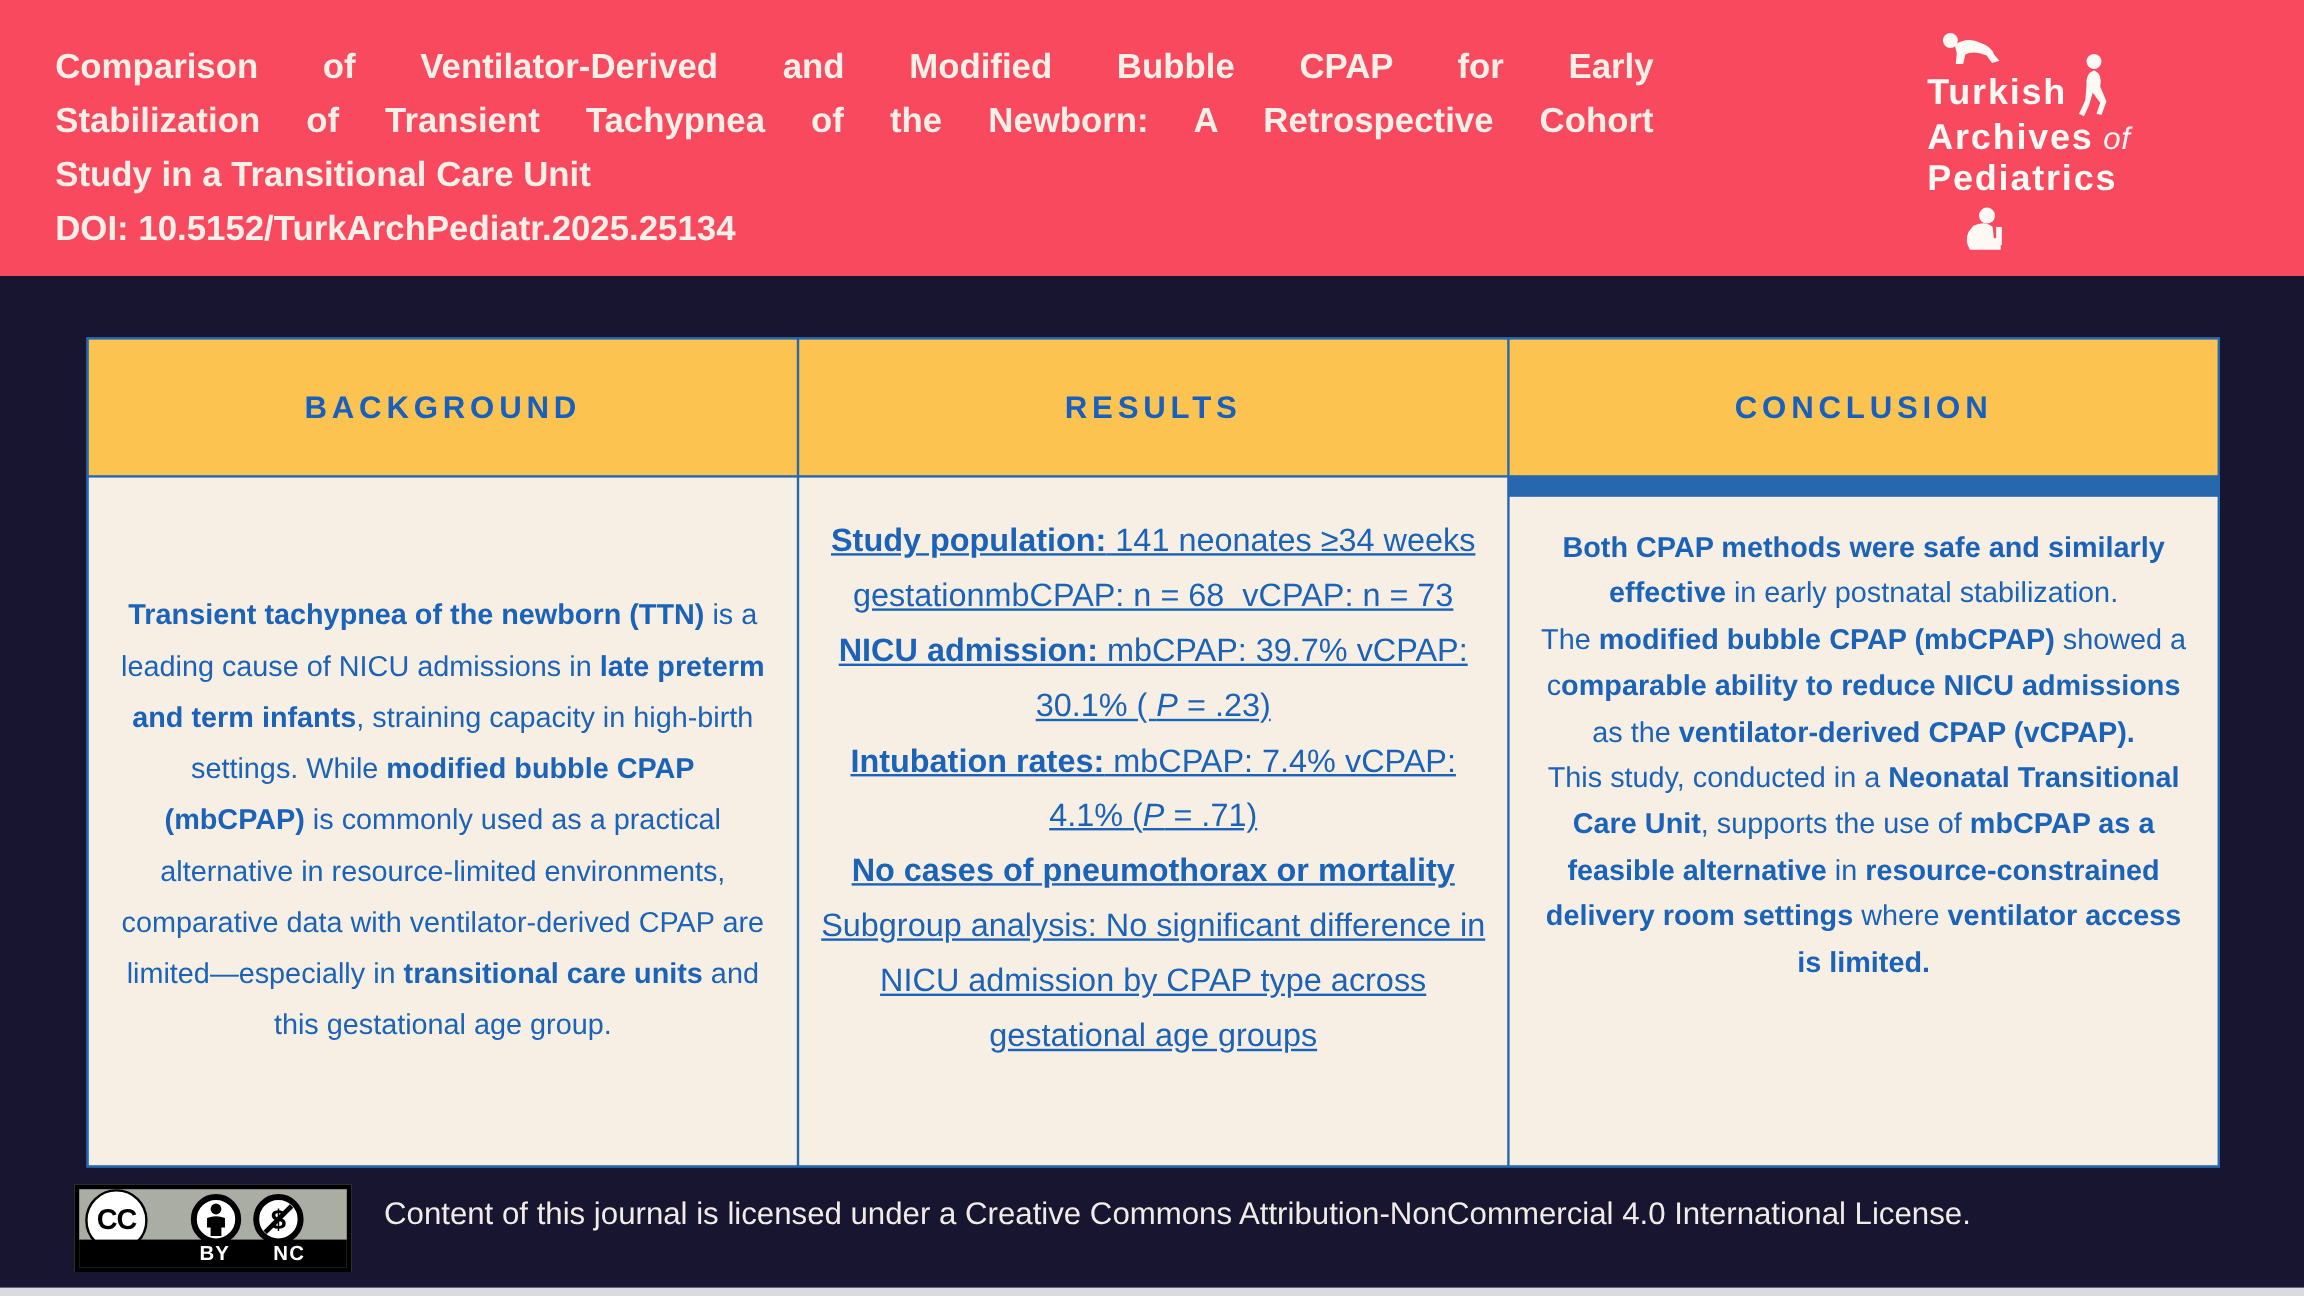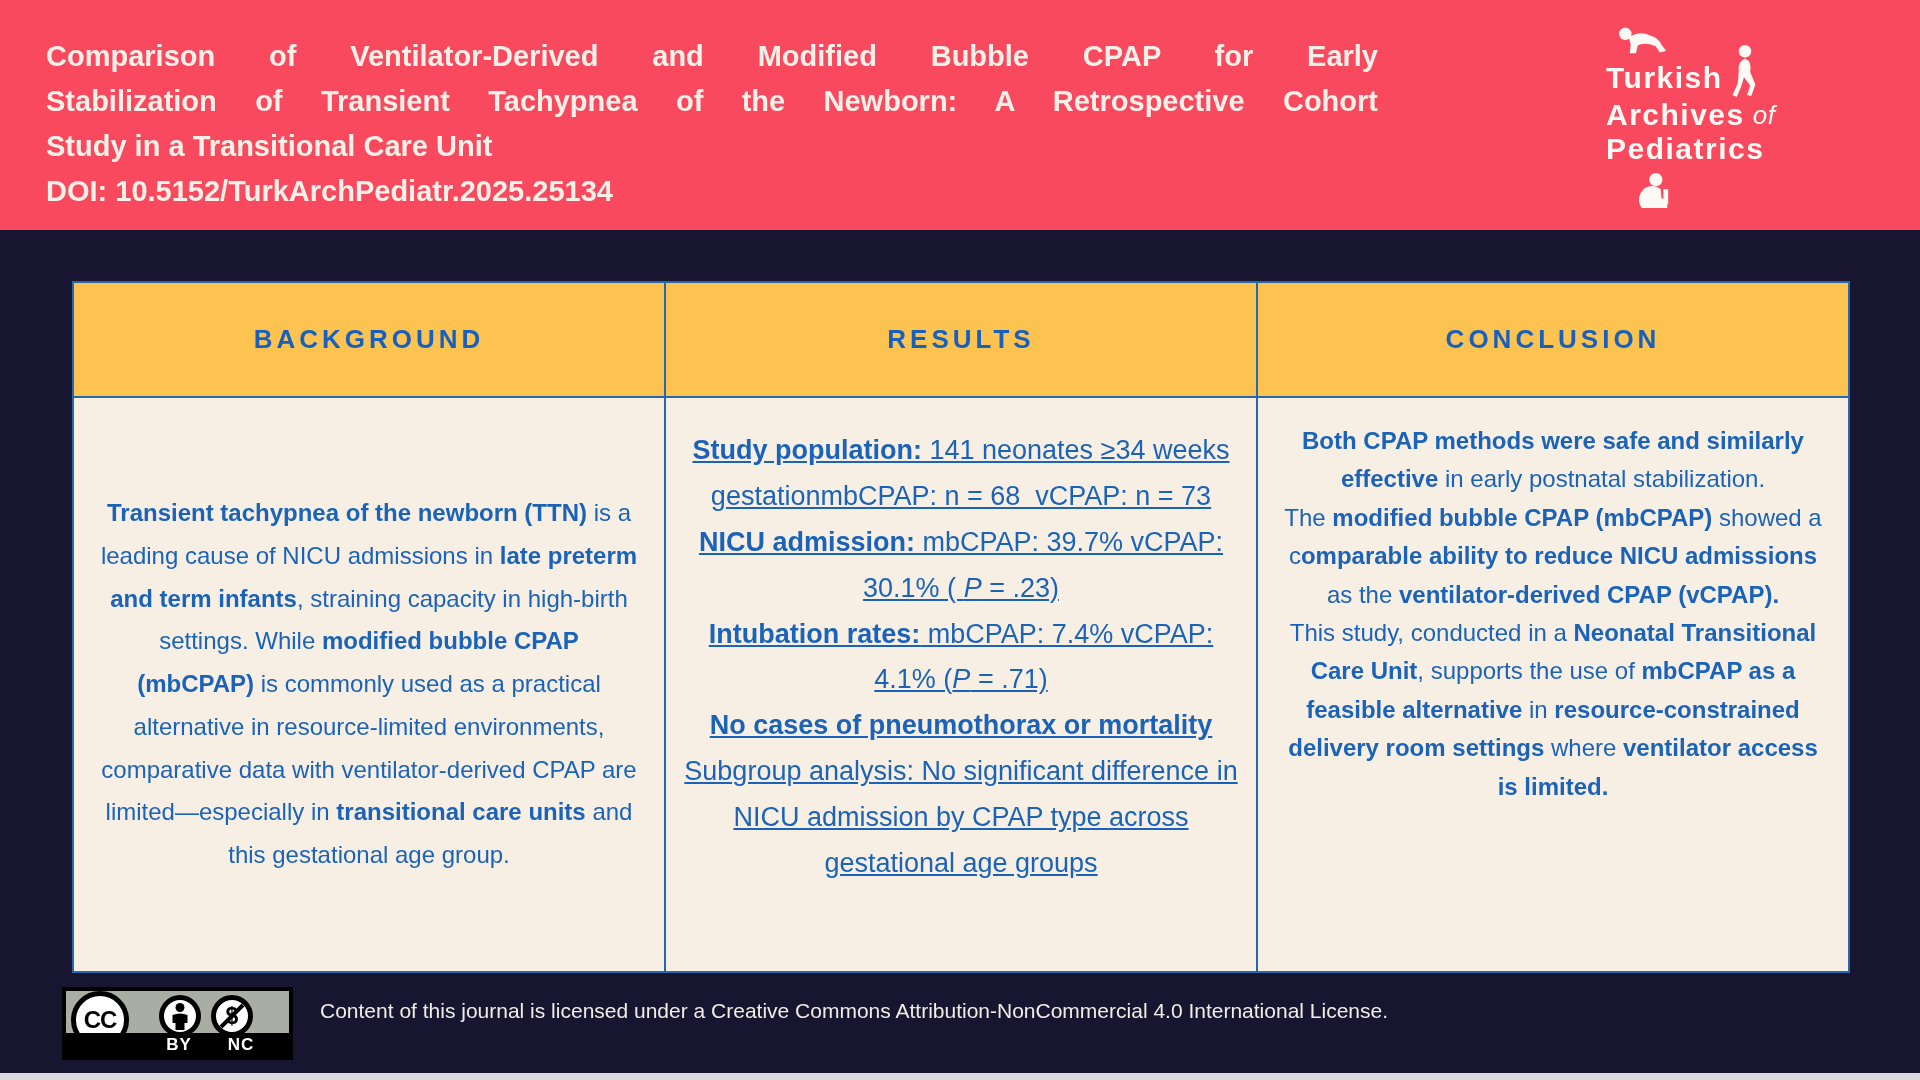--- a/index.html
+++ b/index.html
@@ -32,44 +32,44 @@
   .th{
     background:#FDC351;display:flex;align-items:center;justify-content:center;
     color:#1760BE;font-size:26px;font-weight:bold;letter-spacing:4px;
   }
   .td{background:#F7EFE3;color:#1A63B8;text-align:center;box-sizing:border-box;}
   .td p{margin:0;}
   .td b{font-weight:bold;}
   .td i{font-style:italic;}
   .bg-cell{padding:0 26px;font-size:24px;line-height:1.78;display:flex;flex-direction:column;justify-content:center;}
   .res-cell{padding:30px 16px 11px;font-size:27px;line-height:1.7;text-decoration:underline;}
-  .con-cell{padding:24px 22px 0;font-size:24px;line-height:1.6;}
+  .con-cell{padding:24px 22px 0;font-size:24px;line-height:1.6;margin-top:16px;}
   
   .cc-badge{
     position:absolute;left:62px;top:987px;width:231px;height:73px;
     background:#A9ADA3;border:4px solid #000;box-sizing:border-box;
   }
   .cc-circle{
     position:absolute;left:5px;top:0px;width:48px;height:48px;border-radius:50%;
-    background:#fff;border:5px solid #000000;display:flex;align-items:center;justify-content:center;
+    background:#fff;border:2px solid #000000;display:flex;align-items:center;justify-content:center;
     font-size:24px;font-weight:bold;color:#000;letter-spacing:-1px;
   }
   .by-icon{position:absolute;left:92px;top:3px;}
   .nc-icon{position:absolute;left:144px;top:3px;}
   .cc-band{
     position:absolute;left:0;right:0;bottom:0;height:23px;background:#000;
     display:flex;align-items:center;
   }
   .cc-band span{
     color:#fff;font-weight:bold;font-size:17px;letter-spacing:1px;width:42px;text-align:center;display:inline-block;
   }
   .cc-band .by-label{margin-left:92px;}
   .cc-band .nc-label{margin-left:20px;}
   .license-text{
-    position:absolute;left:320px;top:999px;color:#F1EDE6;font-size:21px;line-height:24px;
+    position:absolute;left:320px;top:999px;color:#F1EDE6;font-size:26px;line-height:24px;
   }
   .bottom-strip{position:absolute;left:0;bottom:0;width:1920px;height:7px;background:#DBDAE1;}
 </style>
 </head>
 <body>
 
 <div class="header">
   <div class="title-block">
     <div class="title-line just">Comparison of Ventilator-Derived and Modified Bubble CPAP for Early</div>
     <div class="title-line just">Stabilization of Transient Tachypnea of the Newborn: A Retrospective Cohort</div>

